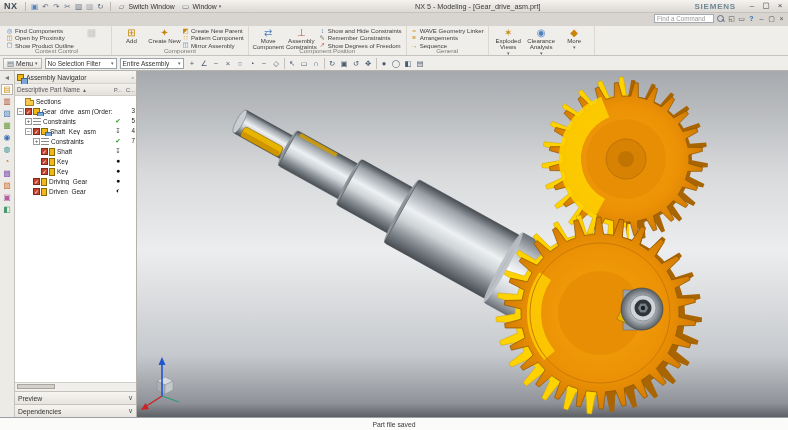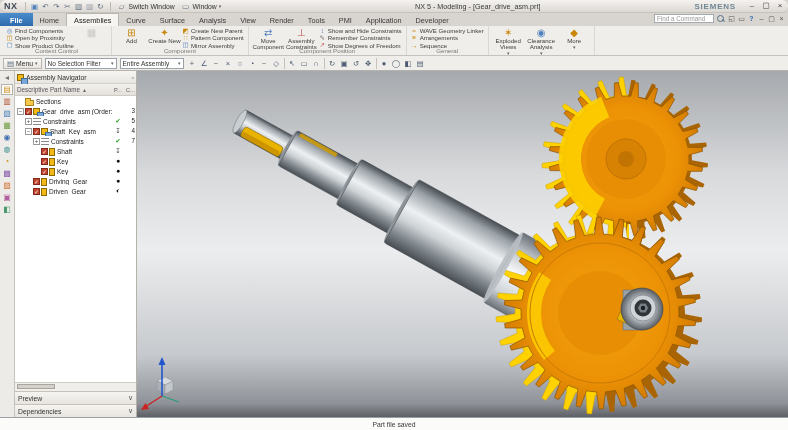--- a/index.html
+++ b/index.html
@@ -3,21 +3,21 @@
 <meta charset="utf-8">
 <style>
   html,body{margin:0;padding:0;}
   body{width:788px;height:430px;overflow:hidden;background:#d6d3ce;
        font-family:"Liberation Sans",sans-serif;-webkit-font-smoothing:antialiased;}
   .app{width:788px;height:430px;display:flex;flex-direction:column;position:relative;}
 
   
   .titlebar{height:13px;flex:none;background:linear-gradient(#f5f3f0,#dcd8d3);
     border-bottom:1px solid #c6c2bc;display:flex;align-items:center;gap:2px;
-    padding:0 4px;box-sizing:border-box;font-size:7px;color:#444;position:relative;border-radius:6px;}
+    padding:0 4px;box-sizing:border-box;font-size:7px;color:#444;position:relative;}
   .nxlogo{font-weight:bold;font-size:9px;color:#3e4a56;letter-spacing:0.5px;margin-right:3px;}
   .qat-ic{width:10px;height:10px;display:inline-flex;align-items:center;justify-content:center;
     font-size:7.5px;color:#5a6b7d;flex:none;}
   .qat-sep{width:1px;height:9px;background:#bdb9b3;margin:0 2px;flex:none;}
   .qat-btn{display:inline-flex;align-items:center;gap:2px;font-size:6.8px;color:#333;padding:0 2px;}
   .titlebar .title{position:absolute;left:415px;top:2px;font-size:7.2px;color:#3a3a3a;white-space:nowrap;}
   .titlebar .brand{position:absolute;right:52px;top:2px;font-size:8px;font-weight:bold;
     color:#6e8795;letter-spacing:0.8px;}
   .winctl{position:absolute;right:3px;top:1px;display:flex;gap:4px;font-size:8px;color:#444;}
   .winctl span{width:10px;text-align:center;}
@@ -154,34 +154,20 @@
     <span class="title">NX 5 - Modeling - [Gear_drive_asm.prt]</span>
     <span class="brand">SIEMENS</span>
     <span class="winctl" id="winctl">
         <span>–</span>
         <span>▢</span>
         <span>×</span>
       </span>
   </div>
 
   <div class="tabrow">
-    <span id="tabs" style="display:flex;align-items:stretch;">
-        <span class="tab file">File</span>
-        <span class="tab">Home</span>
-        <span class="tab active">Assemblies</span>
-        <span class="tab">Curve</span>
-        <span class="tab">Surface</span>
-        <span class="tab">Analysis</span>
-        <span class="tab">View</span>
-        <span class="tab">Render</span>
-        <span class="tab">Tools</span>
-        <span class="tab">PMI</span>
-        <span class="tab">Application</span>
-        <span class="tab">Developer</span>
-      </span>
     <span class="findwrap">
       <input class="findbox" placeholder="Find a Command" style="">
       <span class="mag"></span>
       <span id="docctl" style="display:inline-flex;gap:1px;">
           <span class="docctl">◱</span>
           <span class="docctl">▭</span>
           <span class="docctl" style="color: rgb(47, 108, 174); font-weight: bold;">?</span>
           <span class="docctl">–</span>
           <span class="docctl">▢</span>
           <span class="docctl">×</span>

